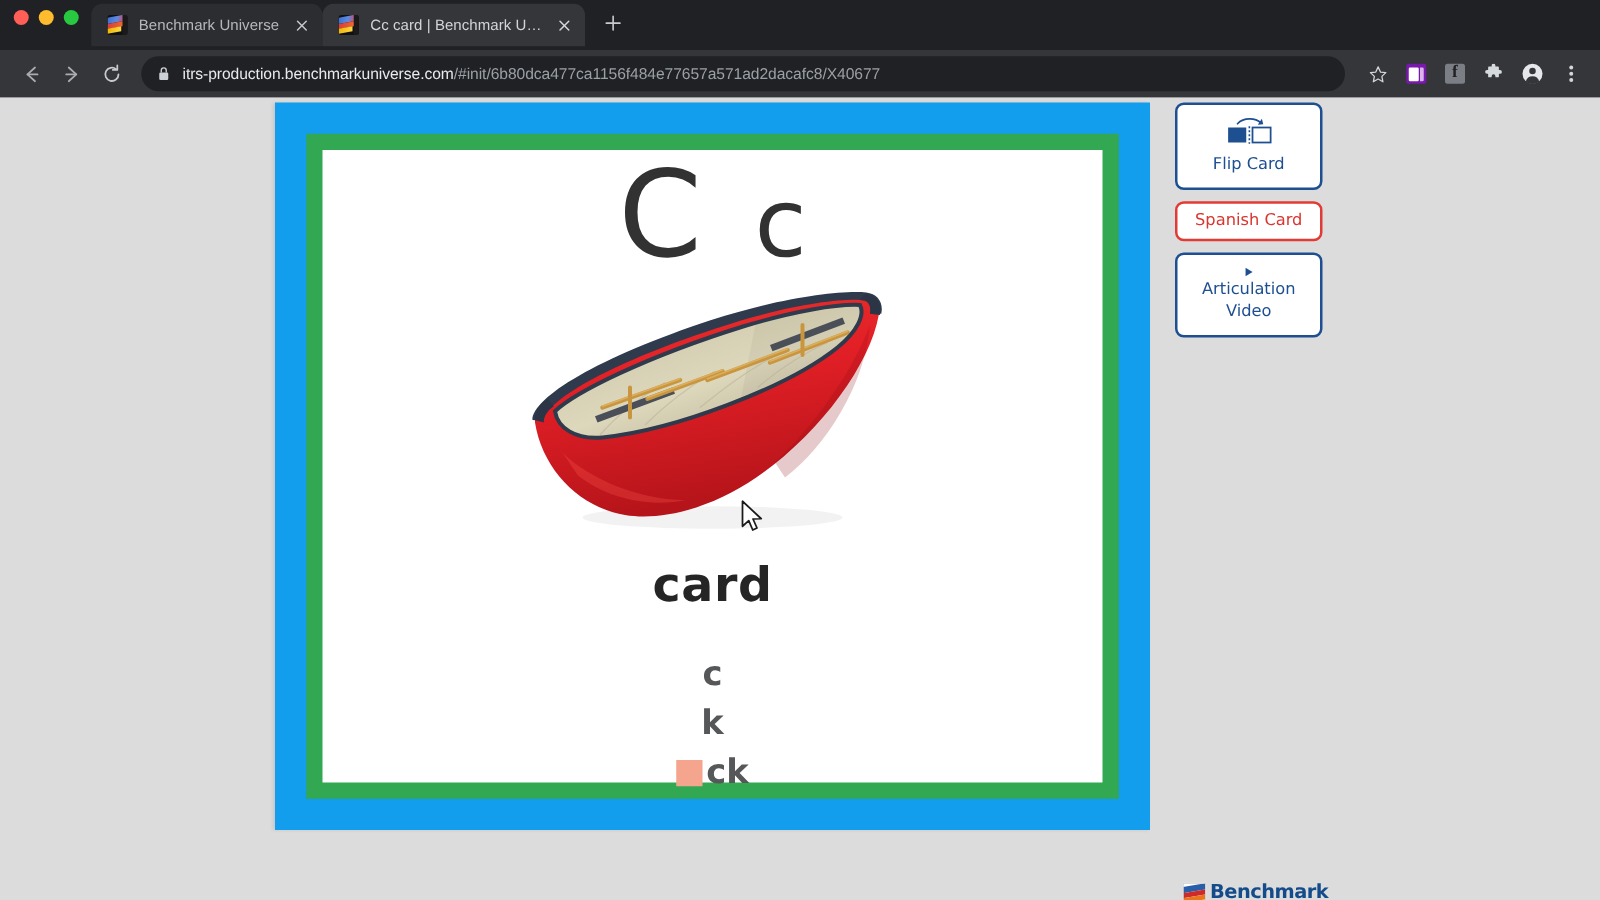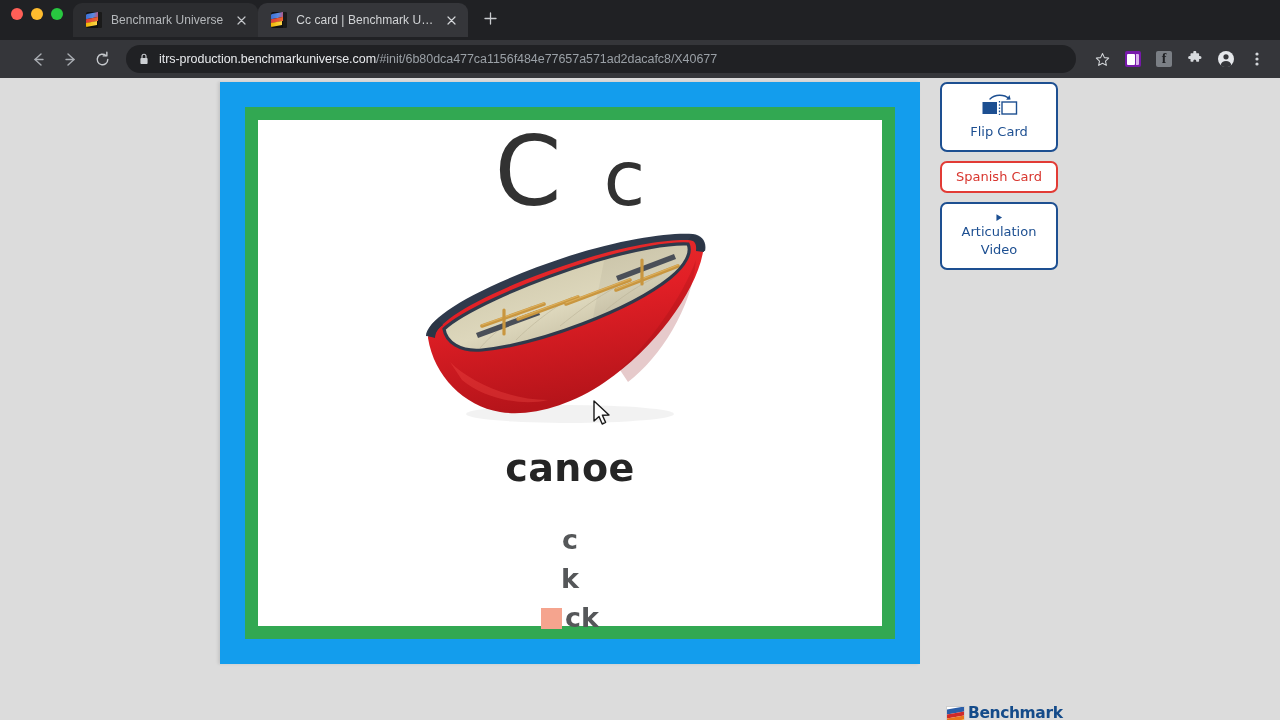--- a/index.html
+++ b/index.html
@@ -122,21 +122,21 @@
     border-radius: 50%;
     cursor: pointer;
   }
 
   
   .toolbar {
     height: 38px;
     background: #35363a;
     display: flex;
     align-items: center;
-    padding: 0 10px 0 23px;
+    padding: 0 10px 0 10px;
     gap: 2px;
   }
   .nav-btn {
     width: 30px; height: 30px;
     display: flex; align-items: center; justify-content: center;
     border-radius: 50%;
     cursor: pointer;
     flex: 0 0 30px;
   }
   .omnibox {
@@ -606,21 +606,21 @@
                      C40,122 26,112 24,99 Z" fill="none" stroke="#2f3a4c" stroke-width="3.2"></path>
 
             <path d="M272,5 C281,6 286,13 284,22 L276,21 C277,13 274,10 268,10 Z" fill="#2b3545"></path>
             <path d="M8,106 C8,98 12,93 18,89 L23,95 C17,99 15,103 15,108 Z" fill="#2b3545"></path>
 
             <path d="M30,132 C50,152 90,170 128,170 C104,176 66,170 42,150 Z" fill="#ff5a52" opacity="0.28"></path>
             <path d="M200,140 C230,112 262,68 276,30 C272,78 240,128 208,152 Z" fill="#8d0f14" opacity="0.22"></path>
           </svg>
         </div>
 
-        <div class="word">canoe</div>
+        <div class="word">card</div>
 
         <div class="divider"></div>
 
         <div class="sound-list">
           <div class="sound-item">
             <span>c</span>
           </div>
           <div class="sound-item">
             <span>k</span>
           </div>

